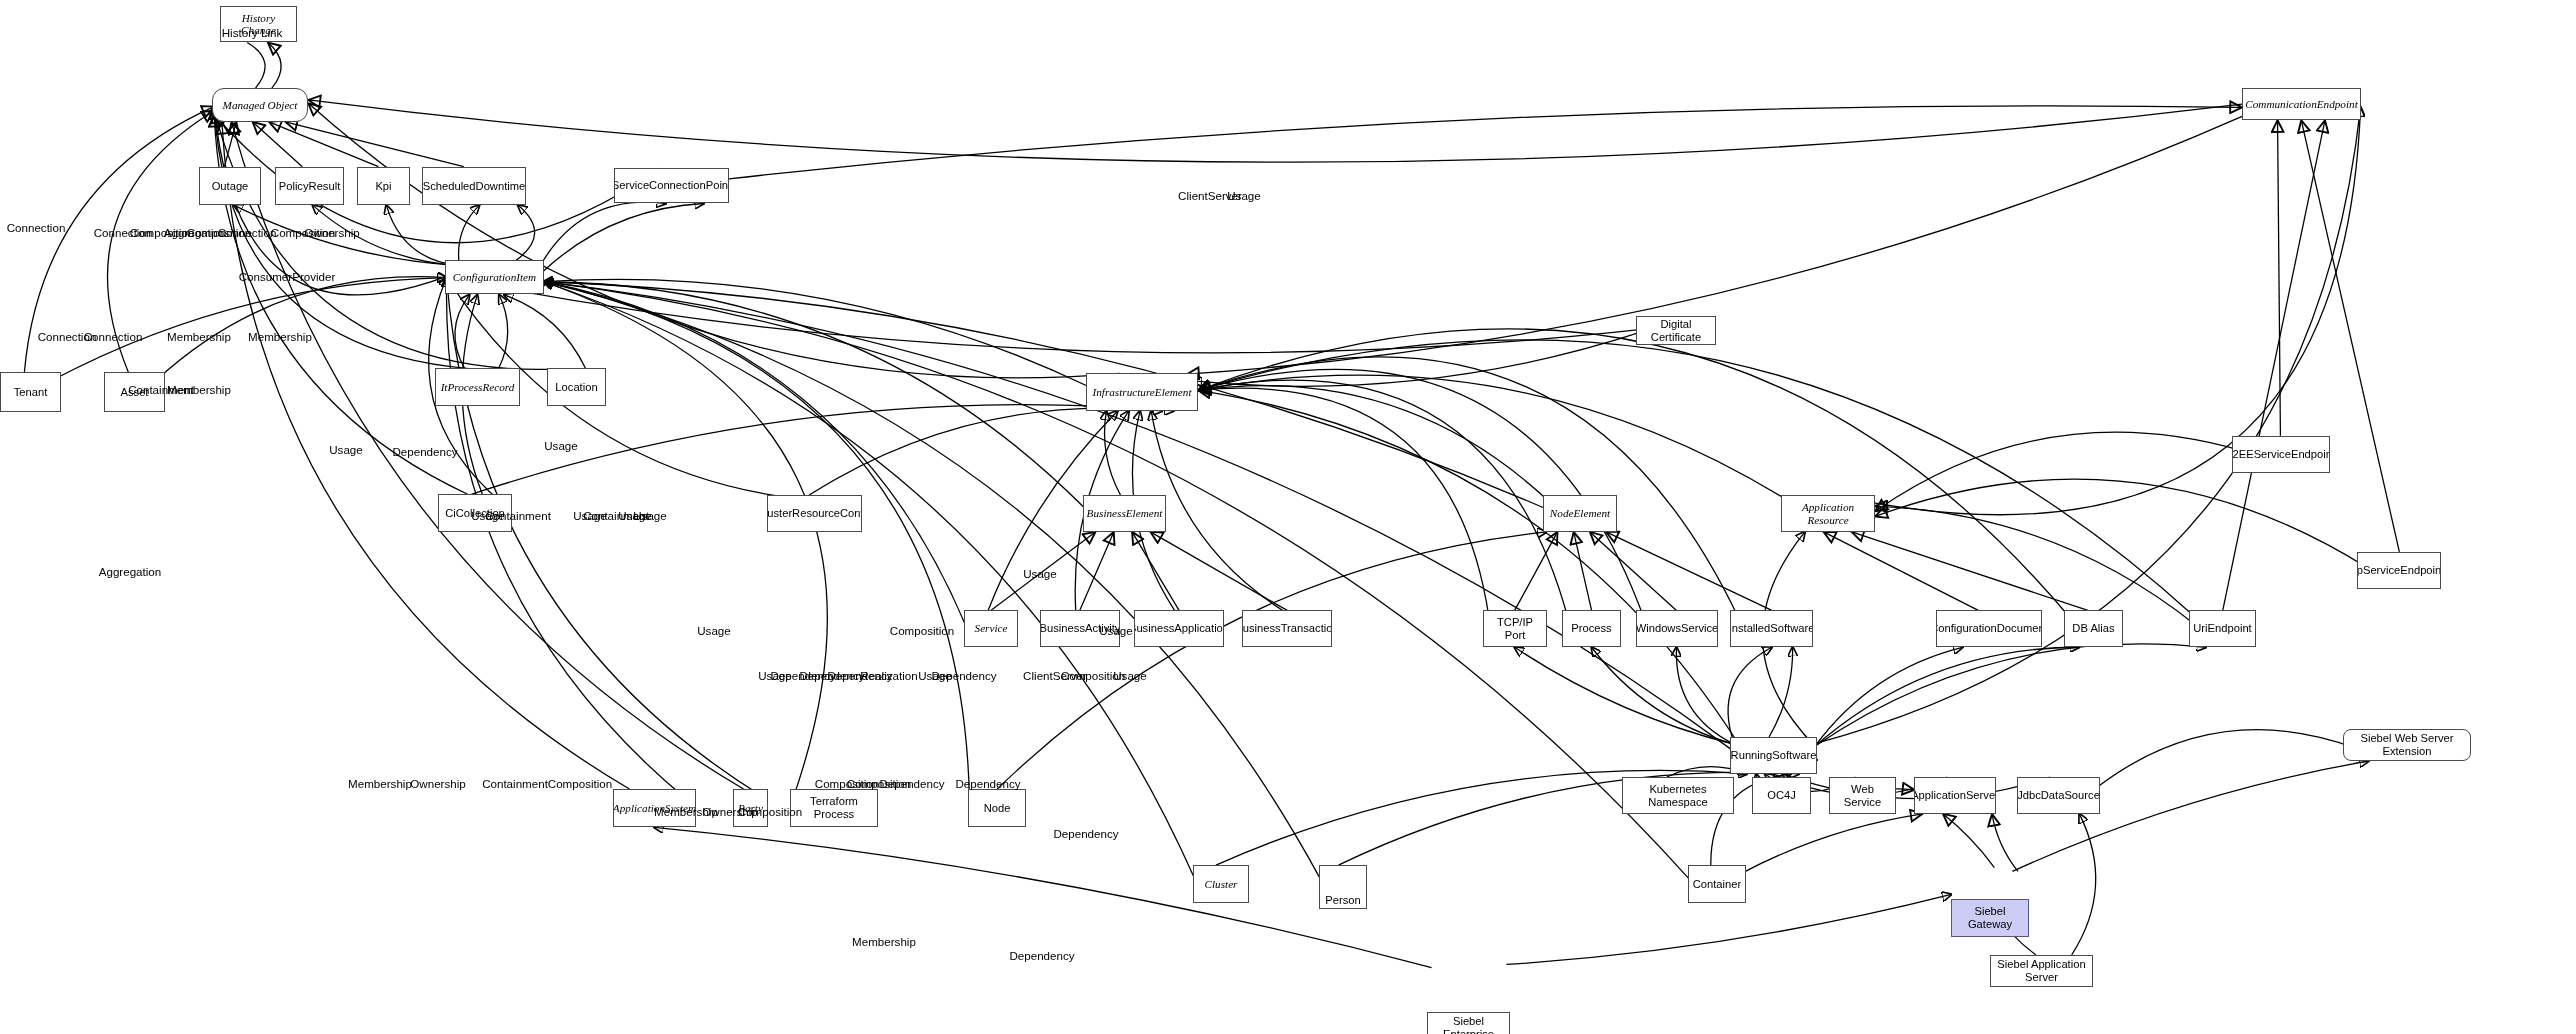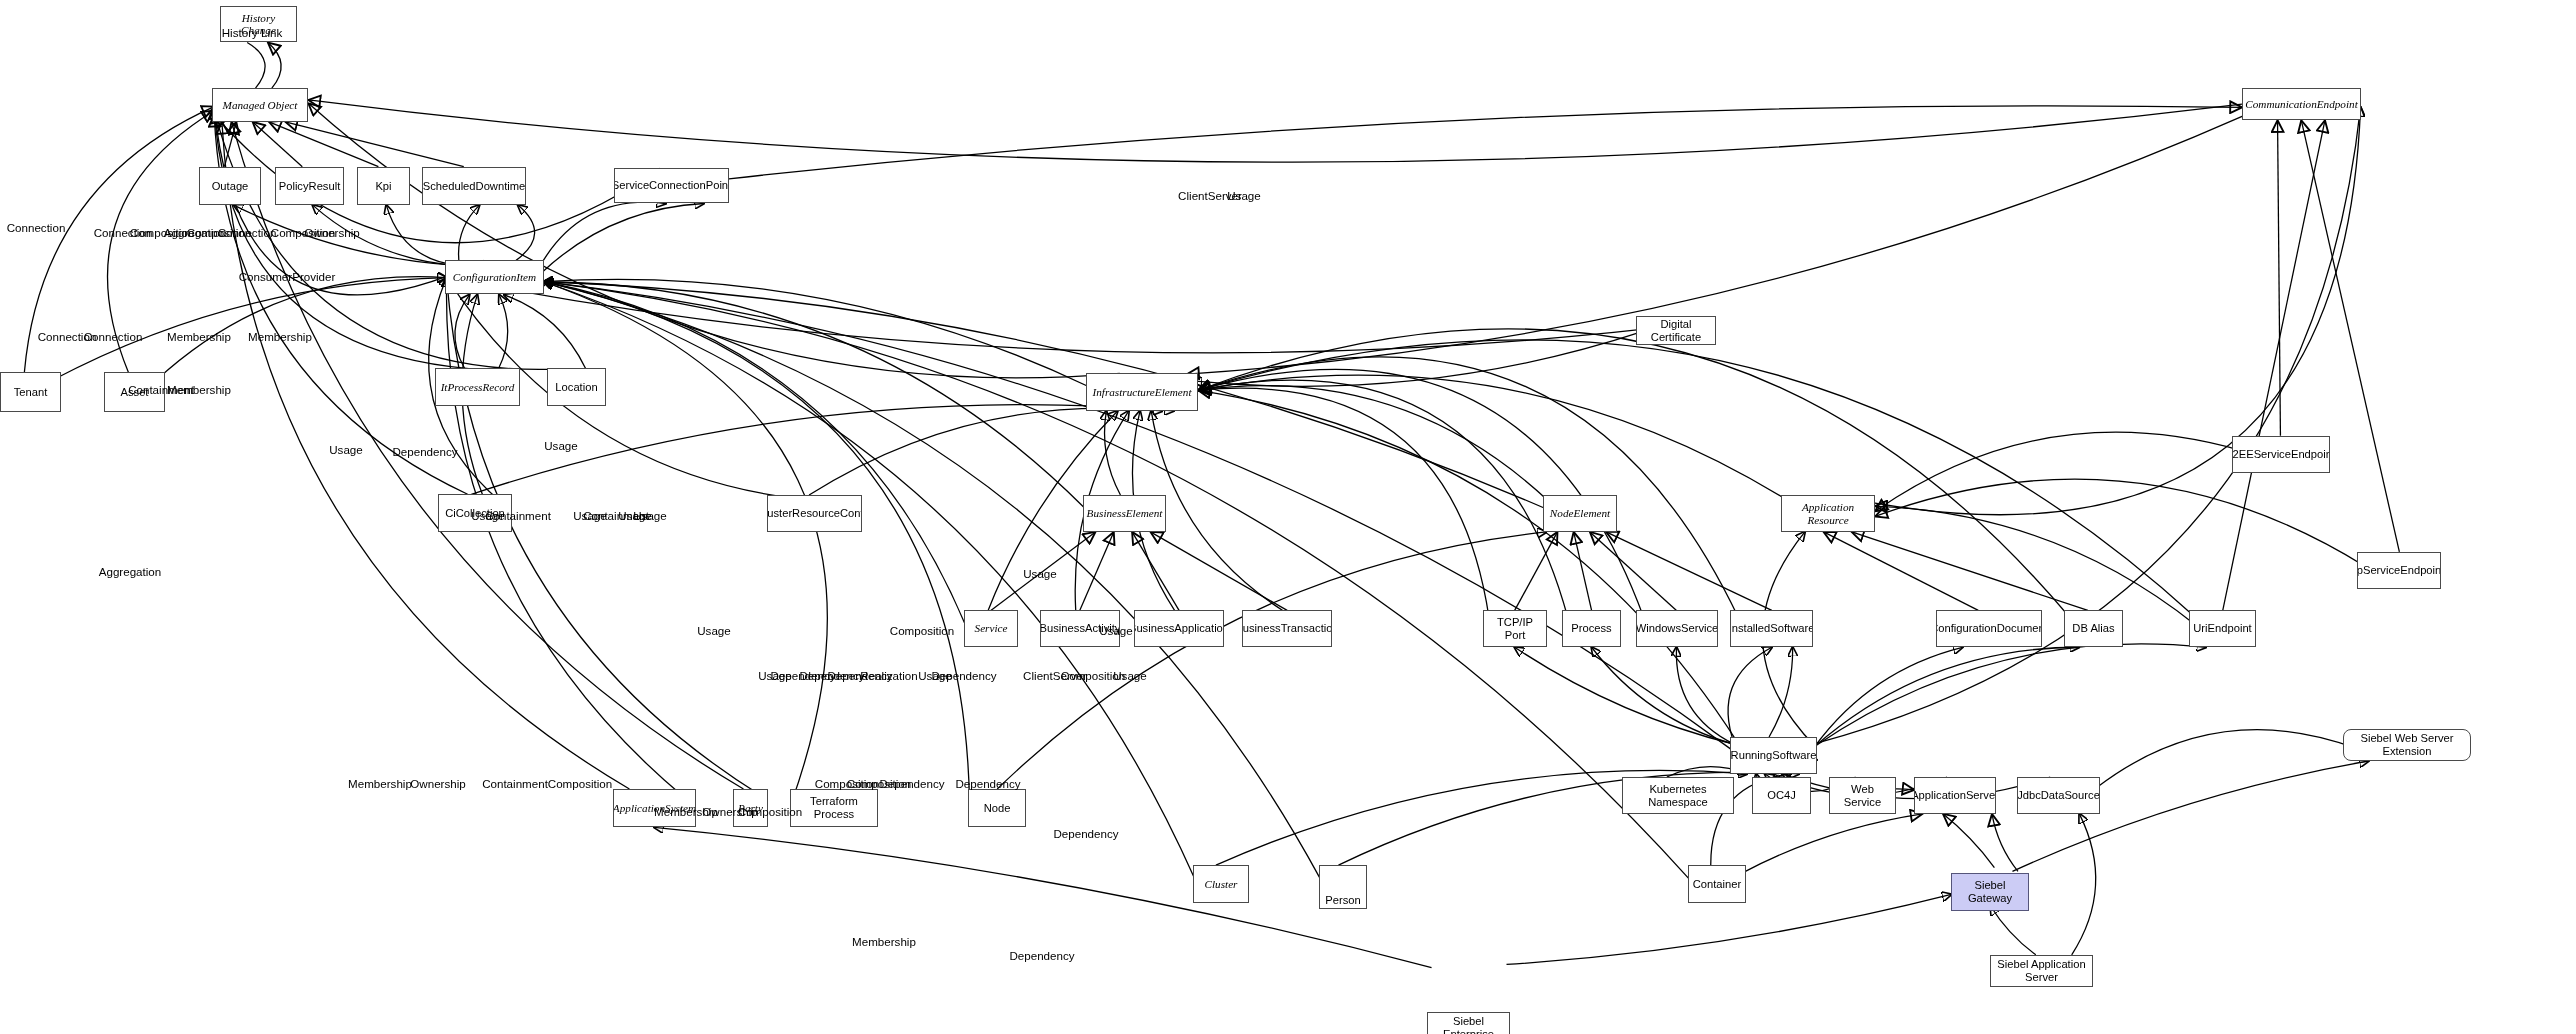--- a/index.html
+++ b/index.html
@@ -141,21 +141,21 @@
         <path d="M2775,762 Q2838.8,456 2902.6,150" marker-end="url(#arrowOpen)"></path>
         <path d="M2262.6,929.2 Q2877.6570850795197,766.4382658808139 2947,134" marker-end="url(#arrowSolid)"></path>
         <path d="M2335.15,627.2 Q2923.484690935449,730.9494918873779 2947,134" marker-end="url(#arrowSolid)"></path>
         <path d="M910,223.2 Q1851.6699084080822,118.66678231913994 2799,134" marker-end="url(#arrowOpen)"></path>
       </g>
   </svg>
   <div id="node-layer">
       <div class="node abstract" style="left: 220px; top: 6.4px; width: 77px; height: 36px;">
         <span>History Change</span>
       </div>
-      <div class="node abstract" style="left: 212px; top: 88px; width: 96px; height: 34px;">
+      <div class="node abstract" style="left: 212px; top: 88px; width: 96px; height: 34px; border-radius: 12px;">
         <span>Managed Object</span>
       </div>
       <div class="node abstract" style="left: 2242px; top: 88px; width: 119px; height: 32px;">
         <span>CommunicationEndpoint</span>
       </div>
       <div class="node" style="left: 199px; top: 167px; width: 62px; height: 38px;">
         <span>Outage</span>
       </div>
       <div class="node" style="left: 275px; top: 167px; width: 69px; height: 38px; text-align: center;">
         <span>PolicyResult</span>
@@ -279,21 +279,21 @@
       </div>
       <div class="node abstract" style="left: 1193px; top: 865px; width: 56px; height: 38px;">
         <span>Cluster</span>
       </div>
       <div class="node" style="left: 1319px; top: 865px; width: 48px; height: 44px; align-items: flex-end;">
         <span>Person</span>
       </div>
       <div class="node" style="left: 1688px; top: 865px; width: 58px; height: 38px;">
         <span>Container</span>
       </div>
-      <div class="node highlight" style="left: 1951px; top: 873px; width: 78px; height: 38px;">
+      <div class="node highlight" style="left: 1951px; top: 899px; width: 78px; height: 38px;">
         <span>Siebel Gateway</span>
       </div>
       <div class="node" style="left: 1427px; top: 1012px; width: 83px; height: 32px;">
         <span>Siebel Enterprise</span>
       </div>
       <div class="node" style="left: 1990px; top: 955px; width: 103px; height: 32px;">
         <span>Siebel Application Server</span>
       </div>
     </div>
   <div id="label-layer">

